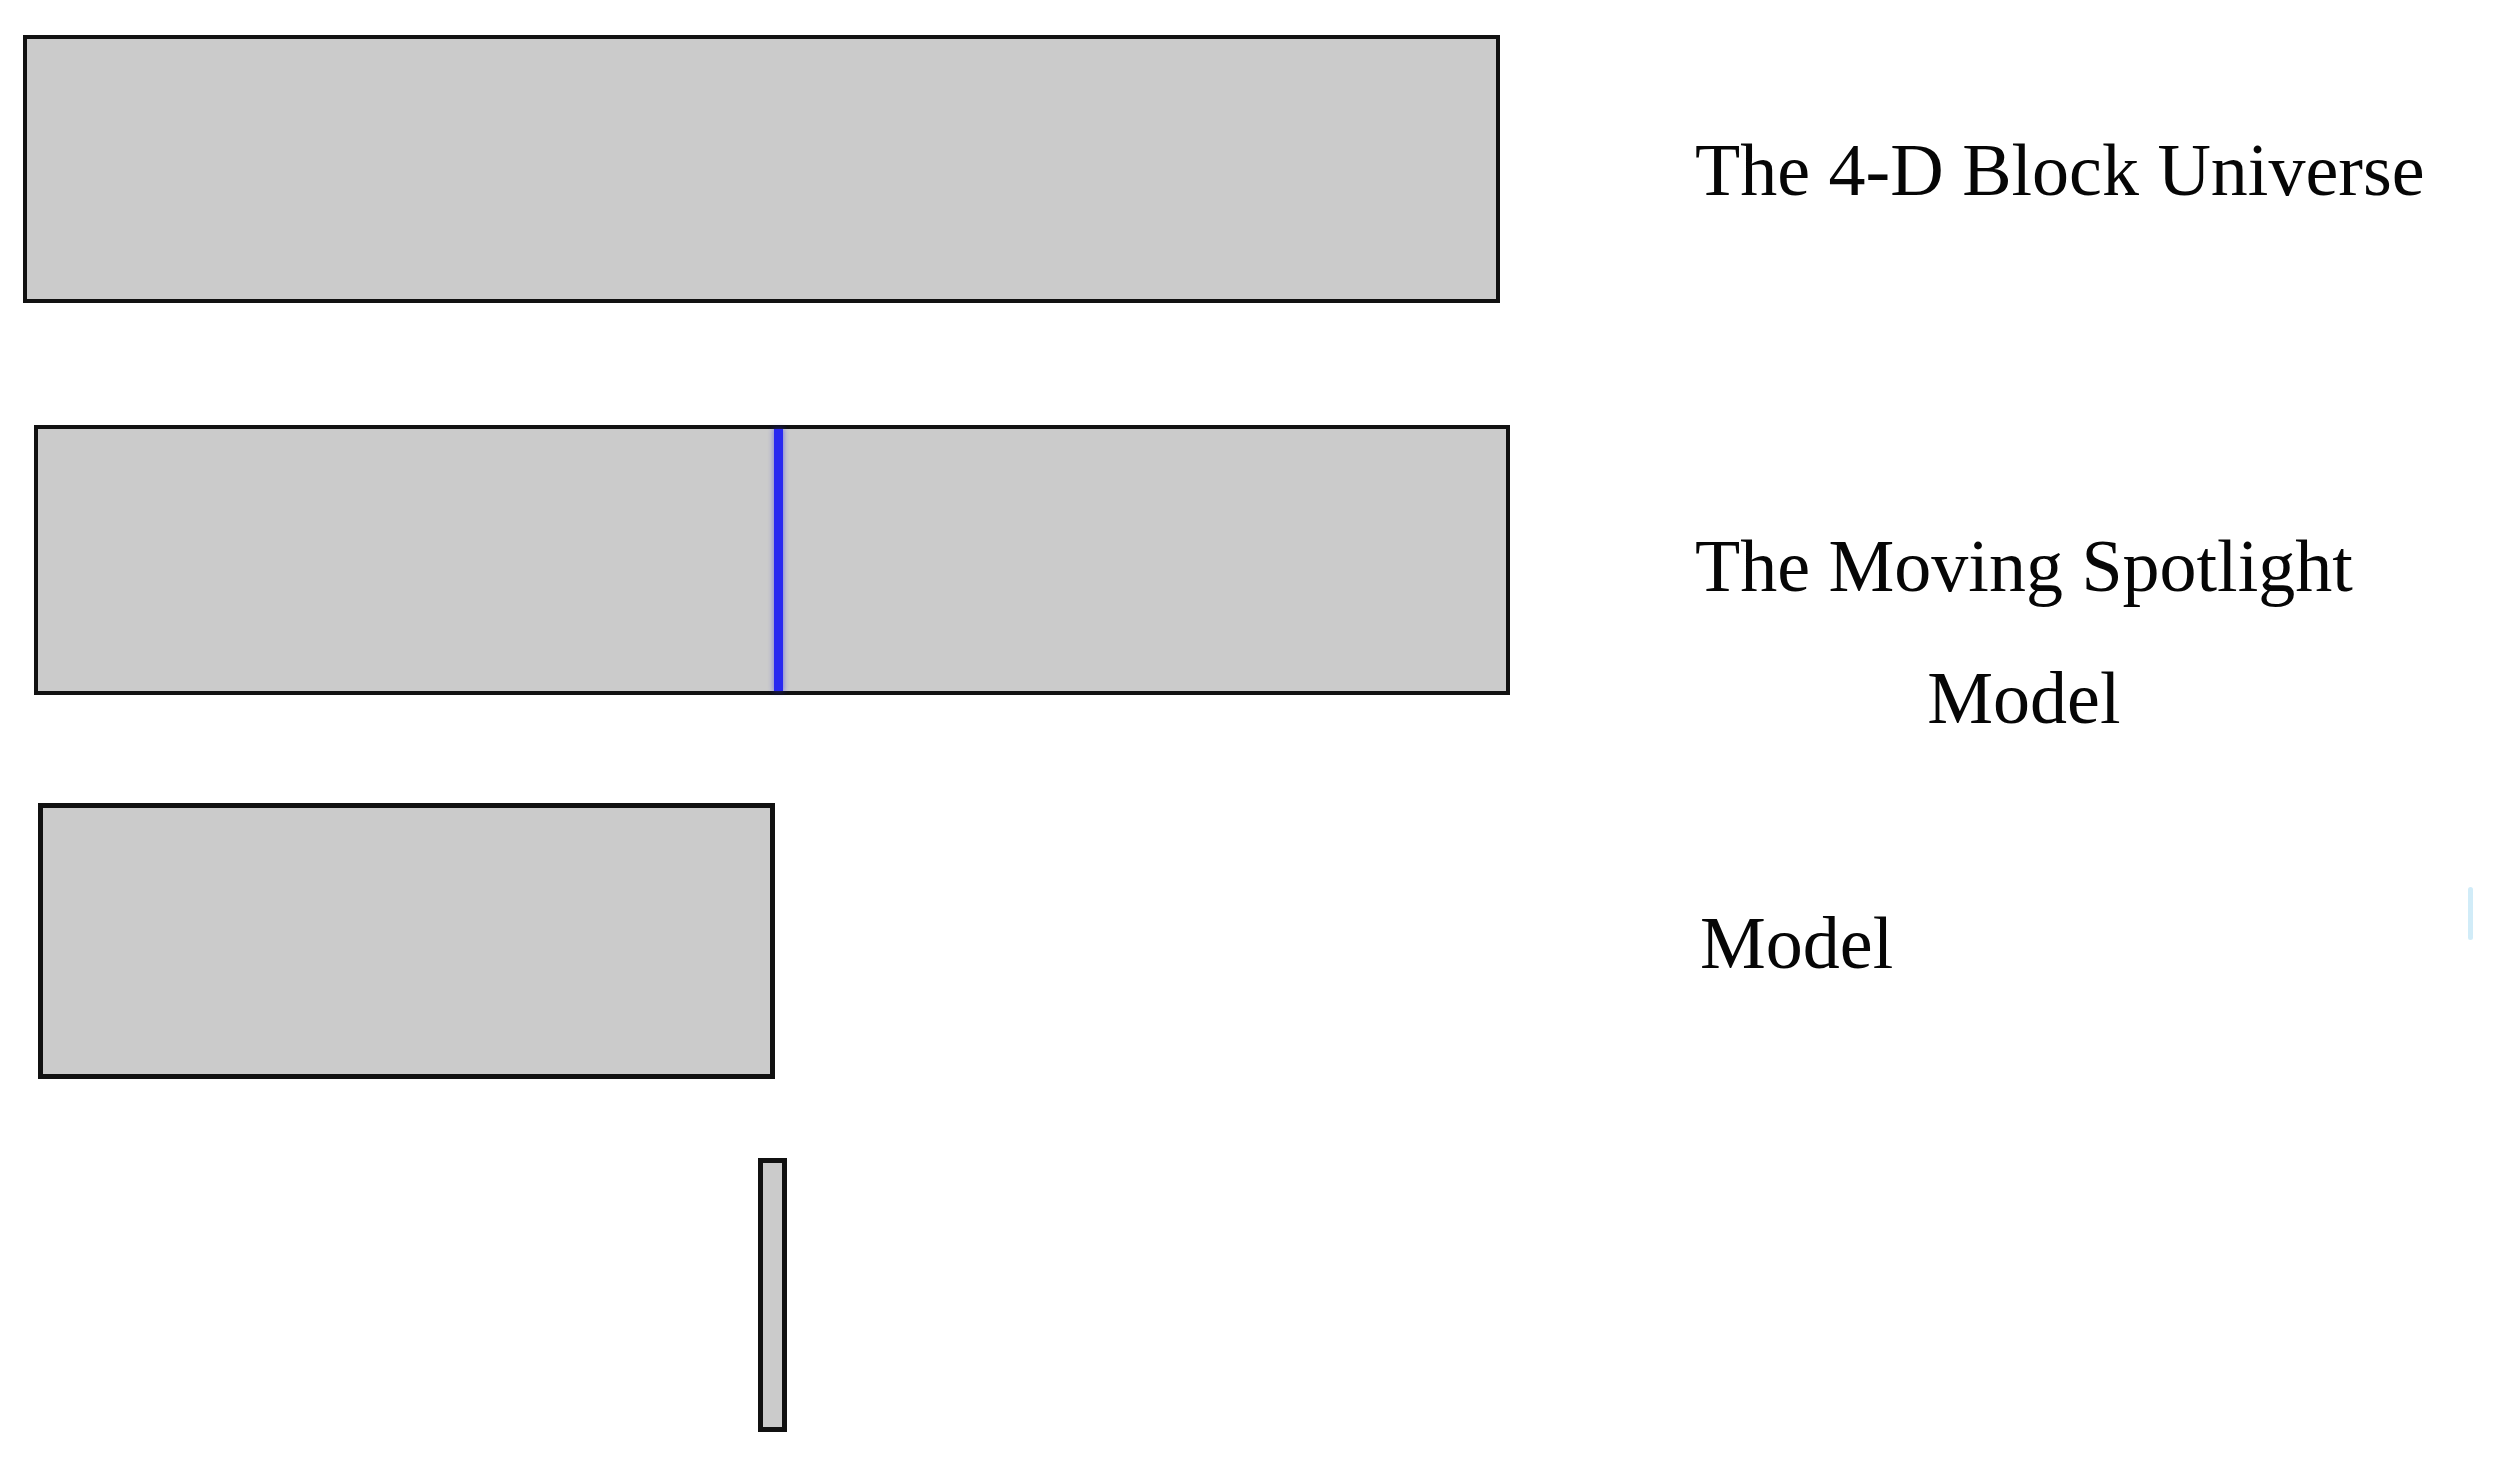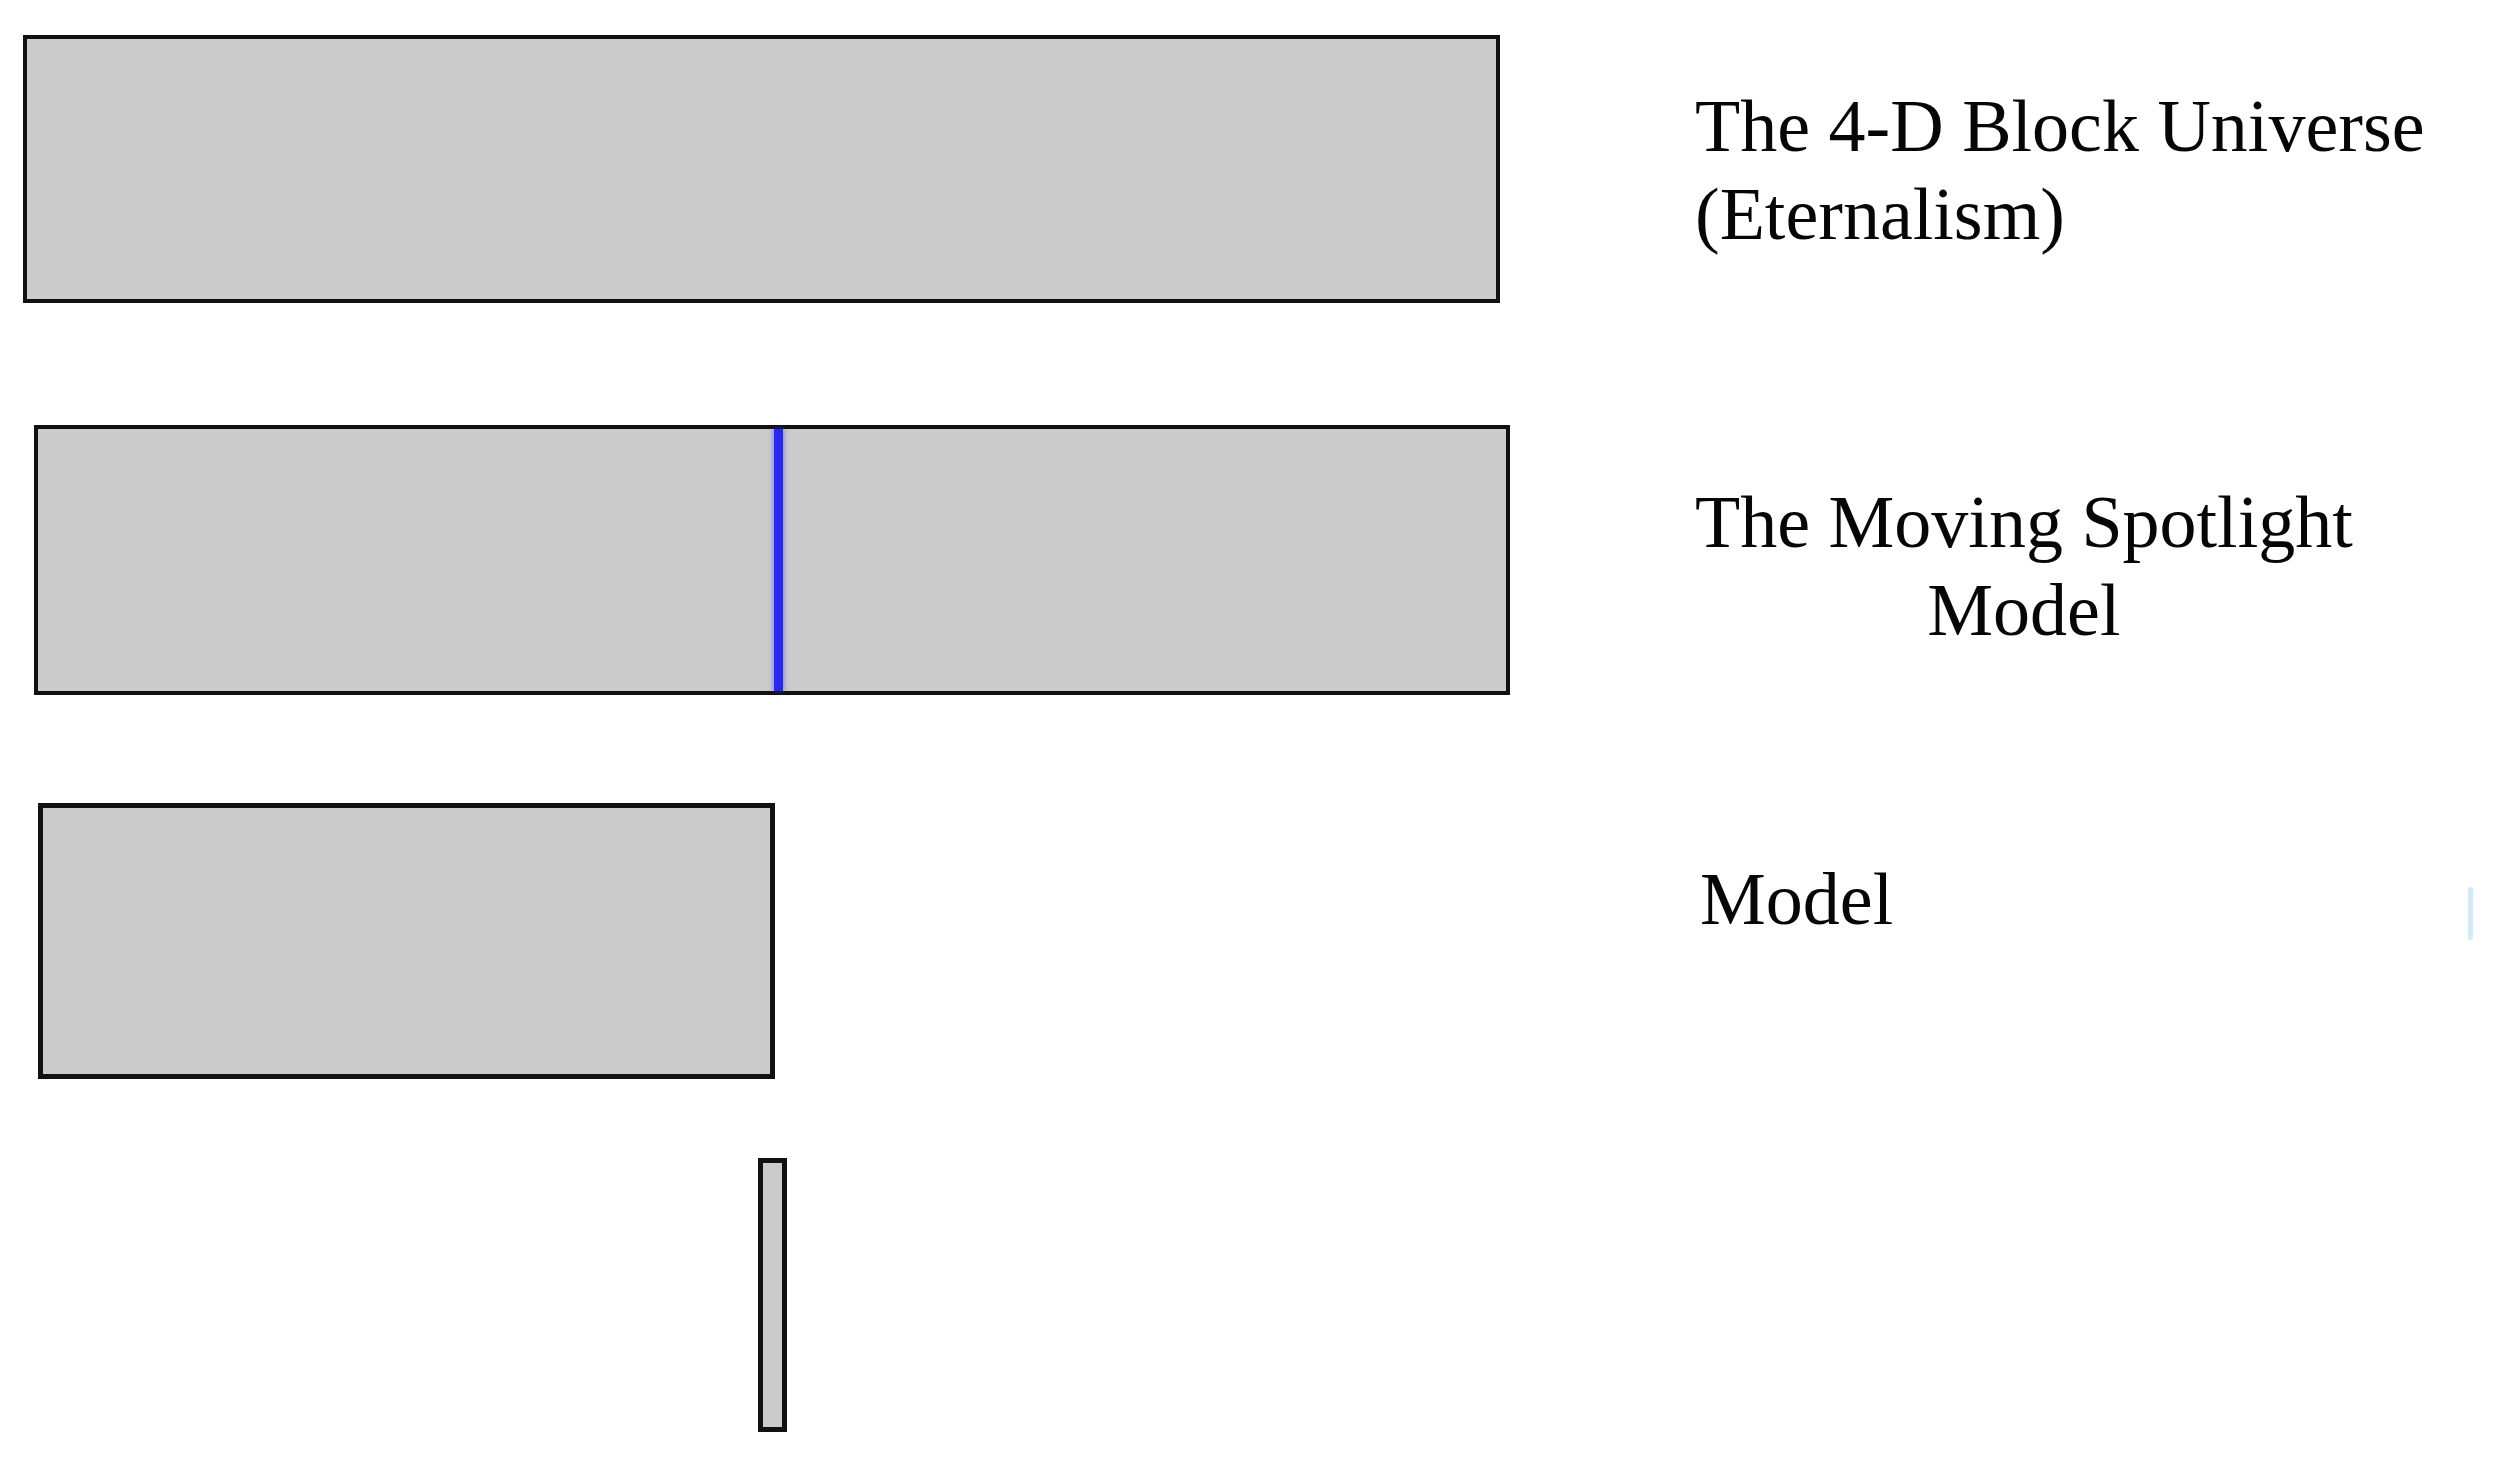--- a/index.html
+++ b/index.html
@@ -48,21 +48,21 @@
     box-shadow: 0 0 5px 1px rgba(45, 45, 240, 0.45);
   }
   .label {
     position: absolute;
     left: 1695px;
     font-size: 74px;
     line-height: 88px;
     color: #060606;
     white-space: nowrap;
   }
-  .label span { display: block; }
+  .label span { display: block; margin-top: 44px; }
   .label-eternalism   { top: 82px; }
   .label-moving-spotlight { top: 478px; text-align: center; }
   .label-growing-block { top: 855px; left: 1700px; }
   .label-presentism   { top: 1245px; left: 1700px; }
   .edge-artifact {
     position: absolute;
     left: 2468px; top: 887px;
     width: 5px; height: 53px;
     border-radius: 3px;
     background: var(--edge-artifact, #c9e9f7);
@@ -70,21 +70,20 @@
   }
 </style>
 </head>
 <body>
 
 <div class="canvas">
 
   <div class="bar bar-eternalism"></div>
   <div class="label label-eternalism">
     <span>The 4-D Block Universe</span>
-    <span>(Eternalism)</span>
   </div>
 
   <div class="bar bar-moving-spotlight">
     <div class="present-line"></div>
   </div>
   <div class="label label-moving-spotlight">
     <span>The Moving Spotlight</span>
     <span>Model</span>
   </div>
 

